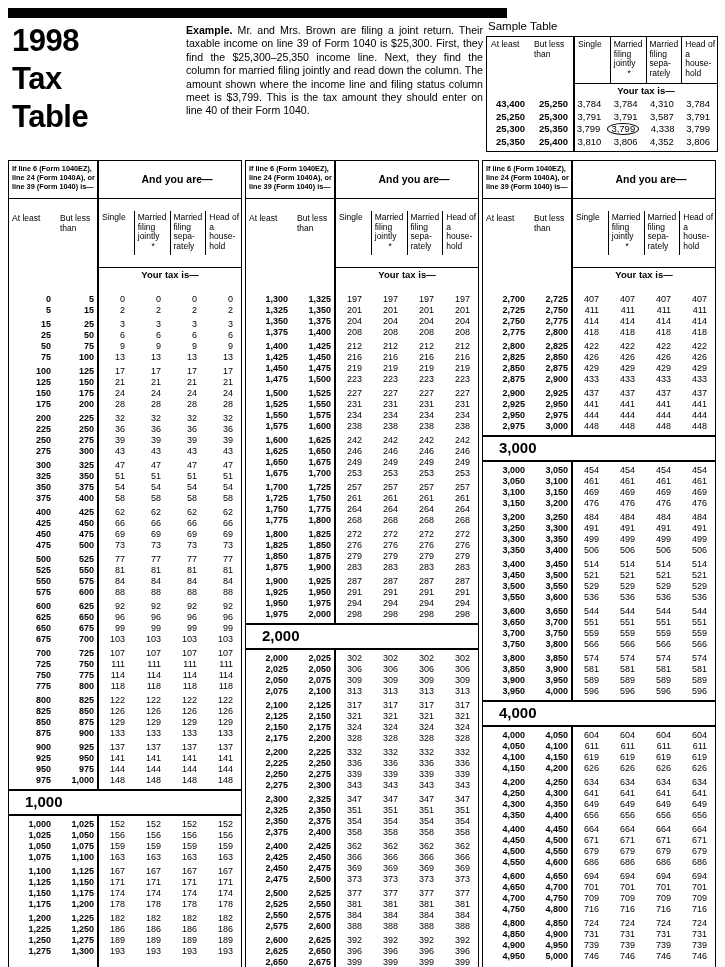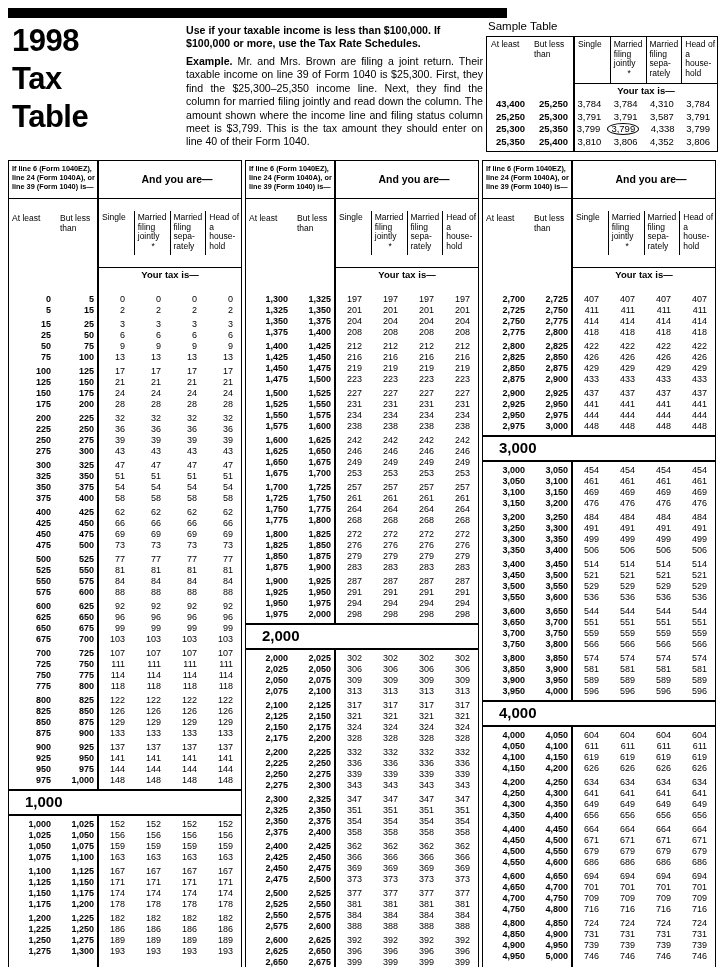--- a/index.html
+++ b/index.html
@@ -71,21 +71,20 @@
 
 <div class="top-bar"></div>
 
 <div class="title">
   <div>1998</div>
   <div>Tax</div>
   <div>Table</div>
 </div>
 
 <div class="instructions">
-  <div class="intro">Use if your taxable income is less than $100,000. If $100,000 or more, use the Tax Rate Schedules.</div>
   <div class="example"><b>Example.</b> <span>Mr. and Mrs. Brown are filing a joint return. Their taxable income on line 39 of Form 1040 is $25,300. First, they find the $25,300–25,350 income line. Next, they find the column for married filing jointly and read down the column. The amount shown where the income line and filing status column meet is $3,799. This is the tax amount they should enter on line 40 of their Form 1040.</span></div>
 </div>
 
 <div class="sample">
   <div class="sample-title">Sample Table</div>
   <div class="sample-box">
     <div class="sdivider"></div>
     <div class="s-hdr">
       <div class="s-inc">
         <span class="s-at">At least</span>

